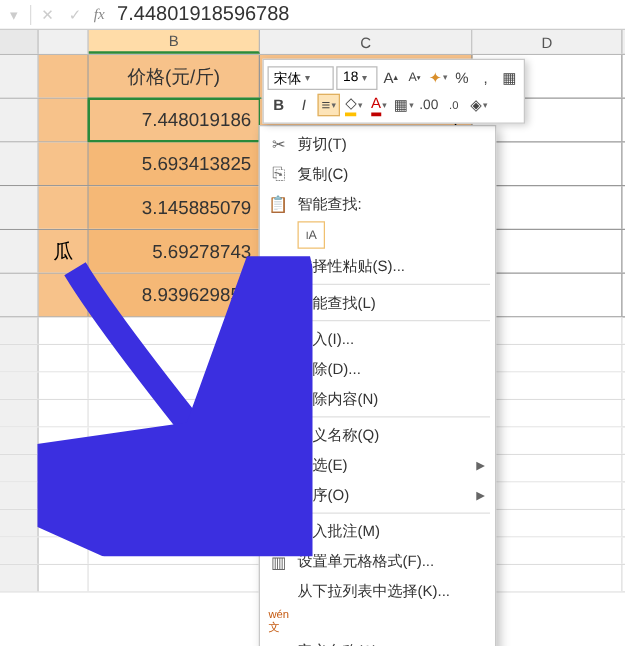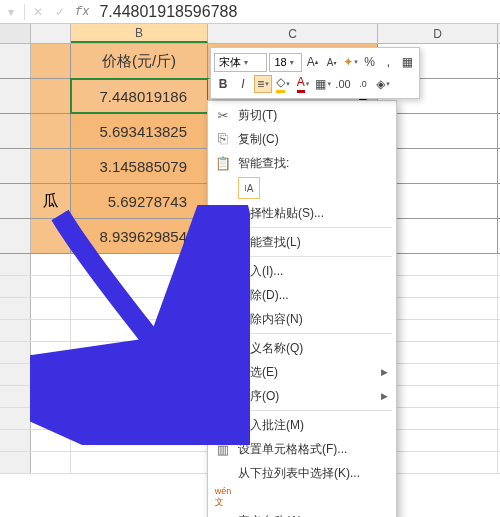--- a/index.html
+++ b/index.html
@@ -1,40 +1,40 @@
 <!DOCTYPE html>
 <html><head>
 <meta charset="utf-8">
 <style>
   * { box-sizing: border-box; margin: 0; padding: 0; }
   body { font-family: "Microsoft YaHei", Arial, sans-serif; font-size: 12px; background: #fff; overflow: hidden; width: 500px; height: 517px; }
   
   .formula-bar { height: 24px; border-bottom: 1px solid #ccc; display: flex; align-items: center; background: #fff; }
   .fb-btn { width: 22px; height: 22px; display: flex; align-items: center; justify-content: center; color: #666; }
   .fb-disabled { color: #ccc; }
-  .fb-fx { font-style: italic; font-family: Liberation Mono, monospace; color: #888; margin: 0 4px; }
+  .fb-fx { font-style: italic; font-family: Liberation Serif, serif; color: #888; margin: 0 4px; }
   .fb-value { padding-left: 6px; color: #333; font-size: 16px; }
   .fb-divider { width: 1px; height: 16px; background: #ddd; margin: 0 2px; }
 
   .grid { position: relative; }
   .col-headers { display: flex; height: 20px; background: #f0f0f0; border-bottom: 1px solid #b9b9b9; }
   .corner { width: 31px; border-right: 1px solid #b9b9b9; background: #e8e8e8; }
   .col-head { border-right: 1px solid #b9b9b9; display: flex; align-items: center; justify-content: center; color: #555; background: #f0f0f0; }
   .col-head.sel { background: #ffdca8; border-bottom: 2px solid #2a8a3a; }
   .col-A { width: 40px; }
   .col-B { width: 137px; }
   .col-C { width: 170px; }
   .col-D { width: 120px; }
 
   .row { display: flex; height: 35px; border-bottom: 1px solid #999; }
   .row.header-row { height: 35px; }
   .row-num { width: 31px; background: #f0f0f0; border-right: 1px solid #b9b9b9; }
   .cell { border-right: 1px solid #999; display: flex; align-items: center; justify-content: center; }
   .cell.A { width: 40px; background: #f7c28a; }
-  .cell.B { width: 137px; background: #f7c28a; justify-content: flex-end; padding-right: 20px; font-size: 15px; color: #333; }
+  .cell.B { width: 137px; background: #f7c28a; justify-content: flex-end; padding-right: 6px; font-size: 15px; color: #333; }
   .cell.C { width: 170px; background: #f7c28a; }
   .cell.D { width: 120px; }
   
   .hdr-cell { font-size: 20px; color: #c0504d; justify-content: center !important; padding: 12px !important; }
   .active-border { outline: 2px solid #2a8a3a; outline-offset: -1px; }
   .sel-range { background: #f5b876 !important; }
   
   .empty-rows .row { height: 22px; }
   .empty-rows .cell { background: #fff; border-right: 1px solid #ddd; }
   .empty-rows .row { border-bottom: 1px solid #ddd; }

